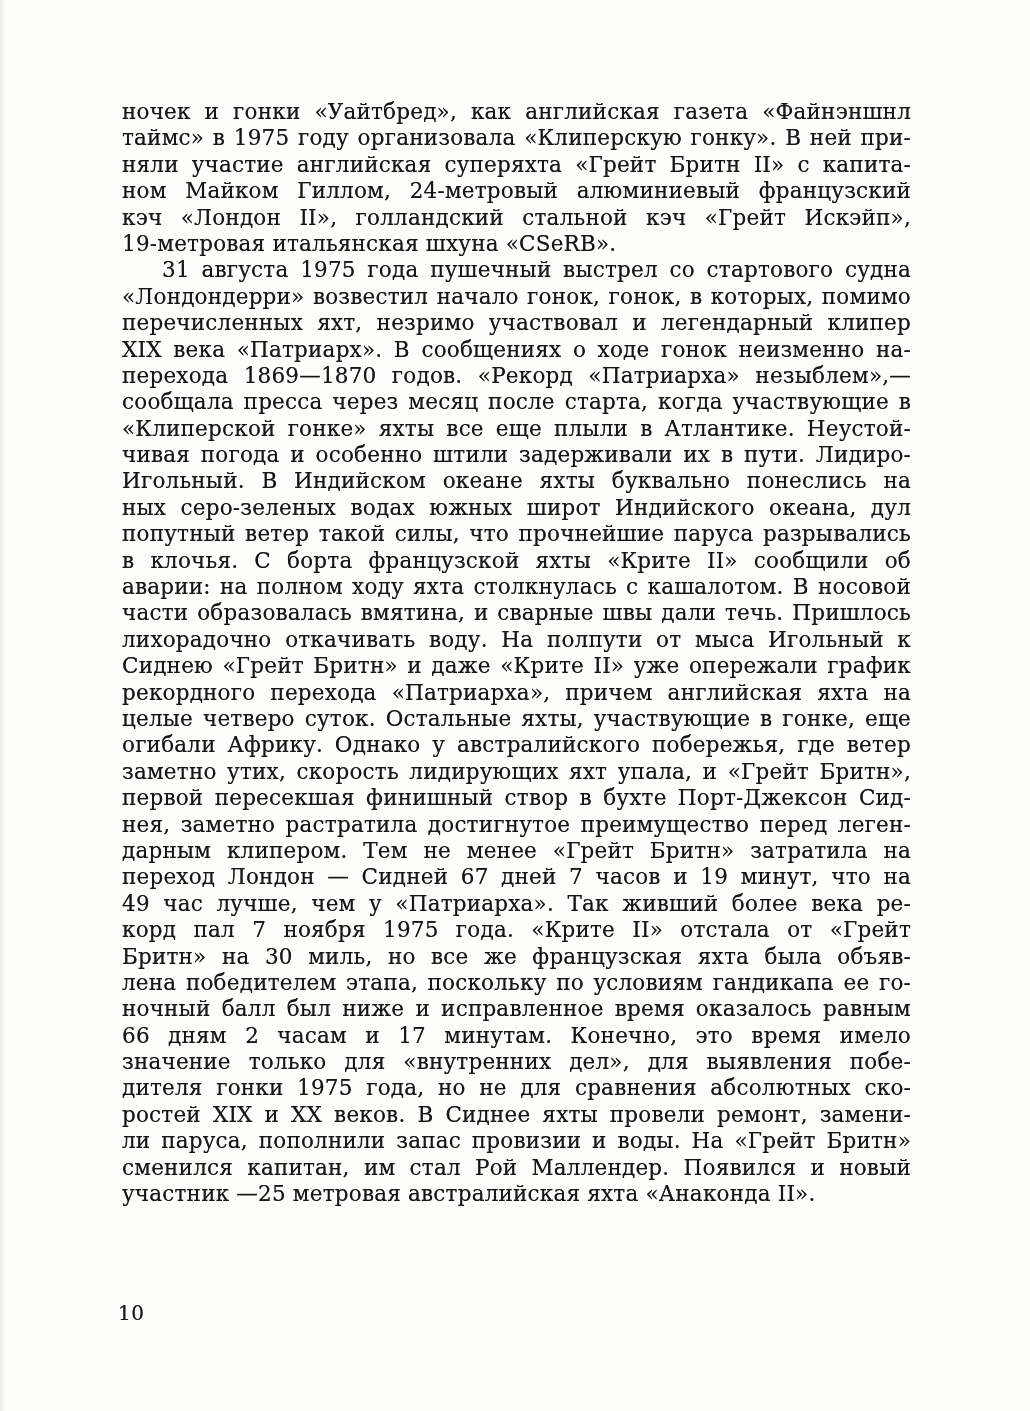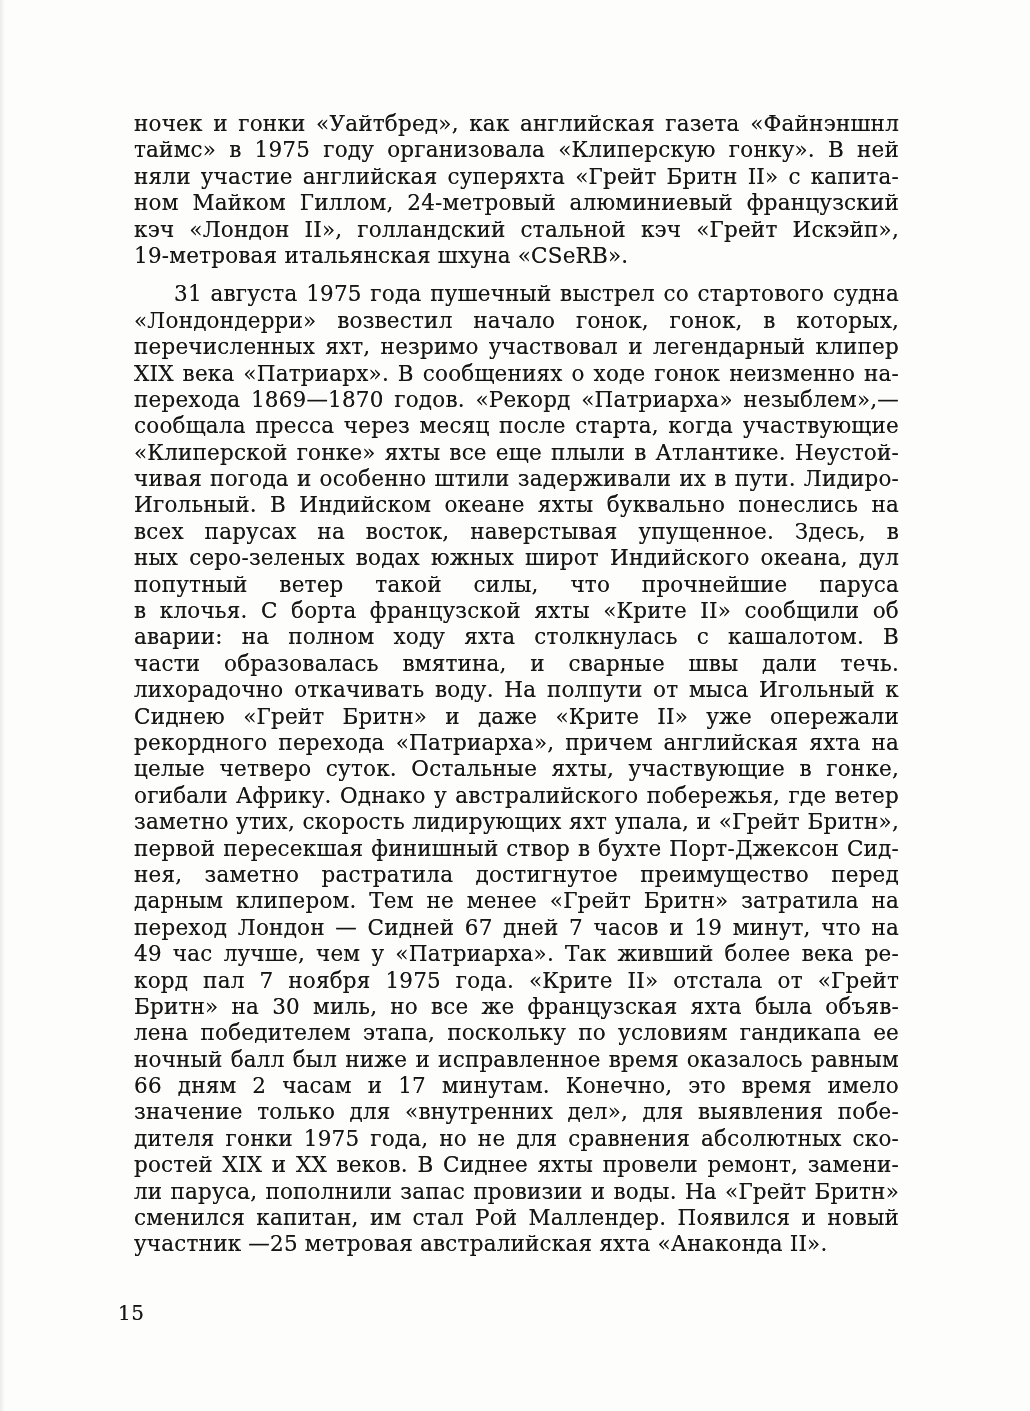--- a/index.html
+++ b/index.html
@@ -24,21 +24,21 @@
     background: linear-gradient(to right, rgba(0,0,0,0.07), rgba(0,0,0,0));
     pointer-events: none;
   }
   .text-block {
     position: absolute;
     left: 122px;
     top: 99px;
     width: 789px;
   }
   .paragraph {
-    margin: 12px;
+    margin: 0;
   }
   .line {
     height: 26.4px;
     line-height: 26.4px;
     font-size: 21.5px;
     letter-spacing: 0.2px;
     text-align: justify;
     text-align-last: justify;
     white-space: normal;
     overflow: hidden;
@@ -78,21 +78,20 @@
     <div class="paragraph">
       <div class="line indent">31 августа 1975 года пушечный выстрел со стартового судна</div>
       <div class="line">«Лондондерри» возвестил начало гонок, гонок, в которых, помимо</div>
       <div class="line">перечисленных яхт, незримо участвовал и легендарный клипер</div>
       <div class="line">XIX века «Патриарх». В сообщениях о ходе гонок неизменно на-</div>
       <div class="line">перехода 1869—1870 годов. «Рекорд «Патриарха» незыблем»,—</div>
       <div class="line">сообщала пресса через месяц после старта, когда участвующие в</div>
       <div class="line">«Клиперской гонке» яхты все еще плыли в Атлантике. Неустой-</div>
       <div class="line">чивая погода и особенно штили задерживали их в пути. Лидиро-</div>
       <div class="line">Игольный. В Индийском океане яхты буквально понеслись на</div>
-      <div class="line">всех парусах на восток, наверстывая упущенное. Здесь, в пустын-</div>
       <div class="line">ных серо-зеленых водах южных широт Индийского океана, дул</div>
       <div class="line">попутный ветер такой силы, что прочнейшие паруса разрывались</div>
       <div class="line">в клочья. С борта французской яхты «Крите II» сообщили об</div>
       <div class="line">аварии: на полном ходу яхта столкнулась с кашалотом. В носовой</div>
       <div class="line">части образовалась вмятина, и сварные швы дали течь. Пришлось</div>
       <div class="line">лихорадочно откачивать воду. На полпути от мыса Игольный к</div>
       <div class="line">Сиднею «Грейт Бритн» и даже «Крите II» уже опережали график</div>
       <div class="line">рекордного перехода «Патриарха», причем английская яхта на</div>
       <div class="line">целые четверо суток. Остальные яхты, участвующие в гонке, еще</div>
       <div class="line">огибали Африку. Однако у австралийского побережья, где ветер</div>
@@ -109,13 +108,13 @@
       <div class="line">66 дням 2 часам и 17 минутам. Конечно, это время имело</div>
       <div class="line">значение только для «внутренних дел», для выявления побе-</div>
       <div class="line">дителя гонки 1975 года, но не для сравнения абсолютных ско-</div>
       <div class="line">ростей XIX и XX веков. В Сиднее яхты провели ремонт, замени-</div>
       <div class="line">ли паруса, пополнили запас провизии и воды. На «Грейт Бритн»</div>
       <div class="line">сменился капитан, им стал Рой Маллендер. Появился и новый</div>
       <div class="line para-end">участник —25 метровая австралийская яхта «Анаконда II».</div>
     </div>
   </div>
 
-<div class="page-number">15</div>
+<div class="page-number">10</div>
 
 </body></html>

